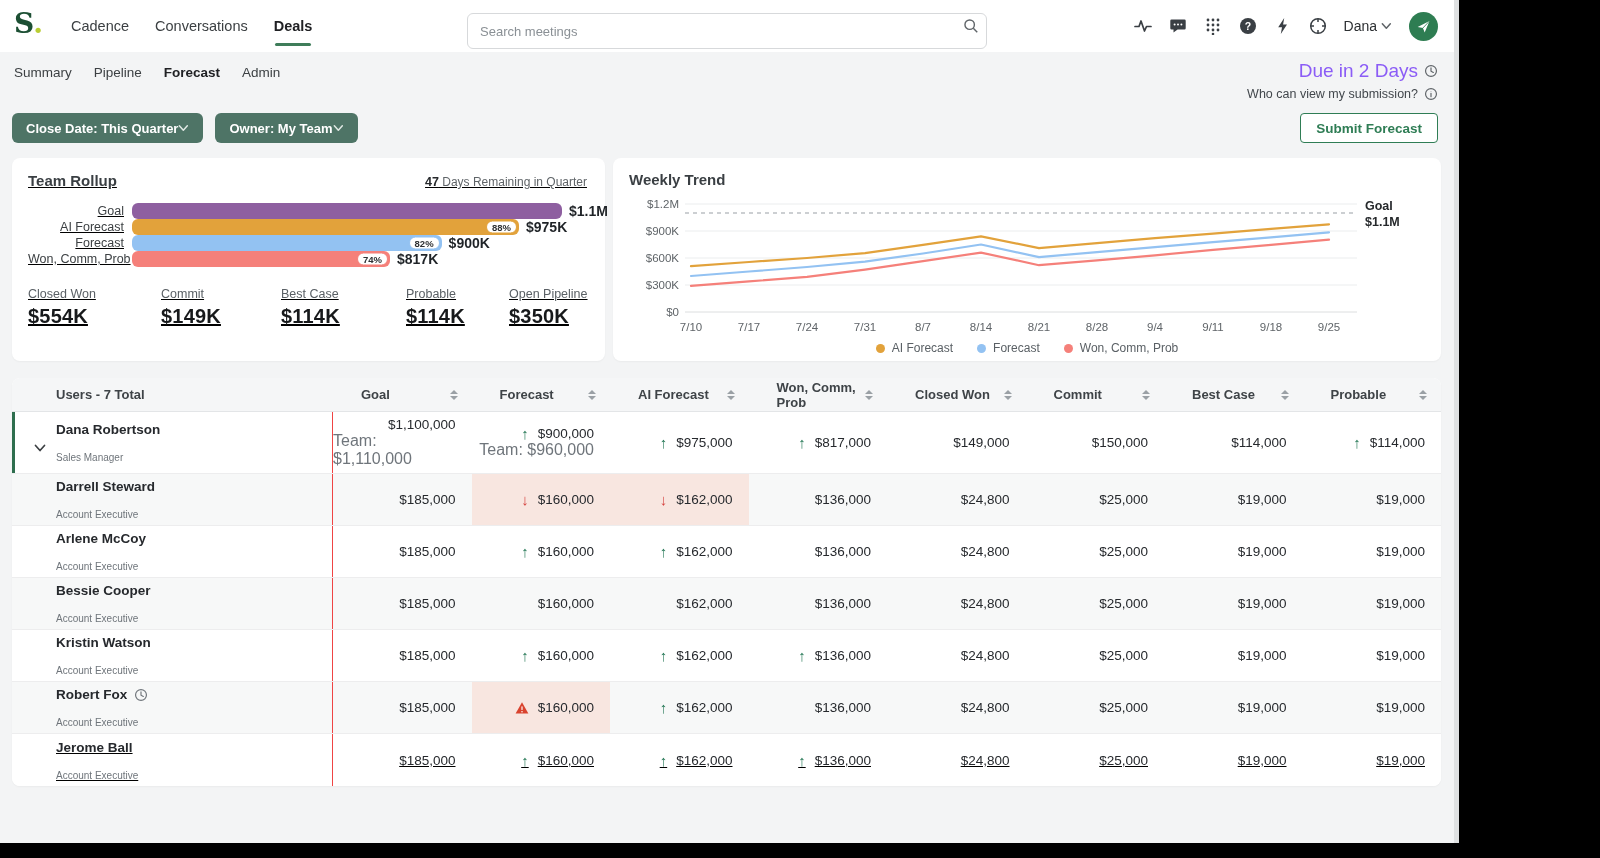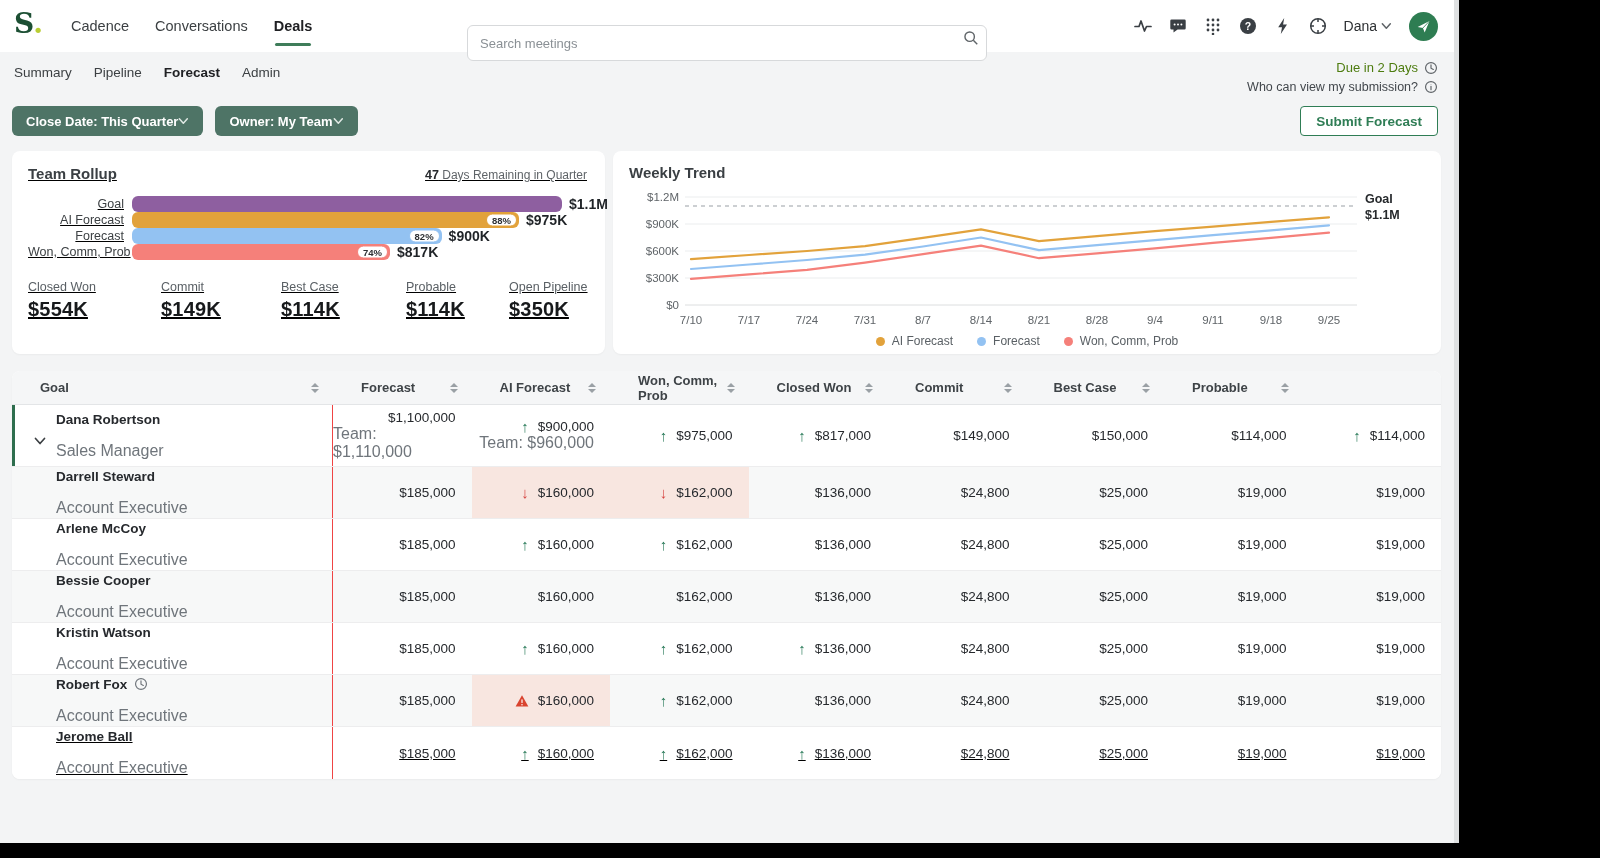--- a/index.html
+++ b/index.html
@@ -9,39 +9,39 @@
   .window-edge { position:absolute; left:1454px; top:0; width:5px; height:843px; background:#dfe1e2; }
 
   
   .topnav { position:relative; height:52px; background:#fff; display:flex; align-items:center; padding:0 16px 0 14px; }
   .logo { font-family:"DejaVu Serif",serif; font-weight:bold; font-size:28px; color:#1c4f33; line-height:1; margin-top:-4px; }
   .logo .dot { color:#b9cd33; }
   .topnav-items { display:flex; gap:26px; margin-left:28px; }
   .nav-item { font-size:14.5px; color:#3c4043; cursor:pointer; position:relative; padding:16px 0; }
   .nav-item.active { font-weight:bold; color:#202124; }
   .nav-item.active::after { content:""; position:absolute; left:50%; transform:translateX(-50%); bottom:4px; width:36px; height:3px; border-radius:2px; background:#3f7d5a; }
-  .search-wrap { position:absolute; left:467px; top:25px; width:520px; height:36px; }
+  .search-wrap { position:absolute; left:467px; top:13px; width:520px; height:36px; }
   .search-wrap input { width:100%; height:100%; border:1px solid #d7d9db; border-radius:6px; padding:0 30px 0 12px; font-size:13px; color:#5f6468; background:#fff; outline:none; font-family:inherit; }
   .search-wrap input::placeholder { color:#8a9095; }
   .search-icon { position:absolute; right:8px; top:5px; width:16px; height:16px; color:#5f6468; }
   .topnav-right { margin-left:auto; display:flex; align-items:center; gap:17px; }
   .tn-icon { width:18px; height:18px; color:#3a3f44; display:inline-flex; cursor:pointer; }
   .tn-icon svg { width:100%; height:100%; }
   .user-menu { display:flex; align-items:center; gap:4px; font-size:14px; color:#2d3033; cursor:pointer; }
   .chev { width:11px; height:8px; color:#5f6468; display:inline-flex; }
   .avatar { width:29px; height:29px; border-radius:50%; background:#2e7d52; display:flex; align-items:center; justify-content:center; cursor:pointer; }
   .avatar svg { width:15px; height:15px; }
 
   
   .subnav { display:flex; padding:0 16px 0 14px; margin-top:8px; }
   .subnav-tabs { display:flex; gap:22px; align-items:flex-start; padding-top:5px; }
   .subtab { font-size:13.5px; color:#3c4043; cursor:pointer; }
   .subtab.active { font-weight:bold; color:#202124; }
   .subnav-right { margin-left:auto; text-align:right; }
-  .due-line { display:flex; align-items:center; justify-content:flex-end; gap:6px; font-size:13px; color:#4d7c0f; }
+  .due-line { display:flex; align-items:center; justify-content:flex-end; gap:6px; font-size:19px; color:#8b5cf6; }
   .who-line { display:flex; align-items:center; justify-content:flex-end; gap:6px; font-size:12.5px; color:#42474c; margin-top:5px; cursor:pointer; }
   .mini-icon { width:14px; height:14px; color:#5f6468; display:inline-flex; }
   .mini-icon svg { width:100%; height:100%; }
 
   
   .filters { display:flex; align-items:center; margin-top:12px; padding:0 16px 0 12px; }
   .filter-btn { background:#4e7466; color:#fff; font-size:13px; font-weight:bold; height:30px; padding:0 14px; border-radius:6px; display:flex; gap:0; align-items:center; margin-right:12px; border:none; cursor:pointer; font-family:inherit; }
   .filter-btn .chev { color:#dfe8e3; }
   .submit-btn { margin-left:auto; background:#fff; border:1px solid #2f7d55; color:#2f7d55; font-weight:bold; font-size:13.5px; height:30px; padding:0 15px; border-radius:4px; cursor:pointer; font-family:inherit; }
 
@@ -86,21 +86,21 @@
   .sort .dn { border-top:4px solid #9aa0a5; }
 
   .trow { height:52px; border-bottom:1px solid #ededee; background:#fff; position:relative; cursor:pointer; }
   .trow.alt { background:#f7f8f8; }
   .trow.manager { height:62px; }
   .trow.manager::before { content:""; position:absolute; left:0; top:0; bottom:0; width:3px; background:#2e6e4e; }
   .trow:last-child { border-bottom:none;text-decoration:underline; }
   .user-cell { display:flex; flex-direction:column; justify-content:center; padding-left:44px; border-right:1px solid #ef4444; position:relative; }
   .expand-chev { position:absolute; left:22px; top:50%; transform:translateY(-50%); width:12px; height:9px; color:#3c4043; cursor:pointer; }
   .u-name { font-size:13.5px; font-weight:bold; color:#26292d; display:flex; align-items:center; gap:7px; }
-  .u-role { font-size:16px; color:#6f757b; margin-top:15px; }
+  .u-role { font-size:10px; color:#6f757b; margin-top:15px; }
   .name-icon { width:14px; height:14px; color:#6f757b; display:inline-flex; }
   .num-cell { display:flex; flex-direction:column; align-items:flex-end; justify-content:center; padding-right:16px; }
   .num-cell.hl { background:#f8e6e0; }
   .cell-main { display:flex; align-items:center; gap:9px; font-size:13.5px; color:#26292d; }
   .arrow-up { color:#2a7b5a; font-size:15px; line-height:1; }
   .arrow-down { color:#d64541; font-size:15px; line-height:1; }
   .warn-icon { width:14px; height:14px; display:inline-flex; }
   .cell-sub { font-size:16px; color:#6f757b; }
 </style>
 </head>
@@ -350,20 +350,21 @@
           <span class="legend-item">
             <span class="legend-dot" style="background: rgb(245, 128, 122);"></span>
             <span>Won, Comm, Prob</span>
           </span>
         </div>
     </div>
   </div>
 
   <div class="table-card">
     <div class="tgrid thead">
+        <div class="th-users">Users - 7 Total</div>
         <div class="th-num">
           <span>Goal</span>
           <span class="sort">
             <i class="up"></i>
             <i class="dn"></i>
           </span>
         </div>
         <div class="th-num">
           <span>Forecast</span>
           <span class="sort">

